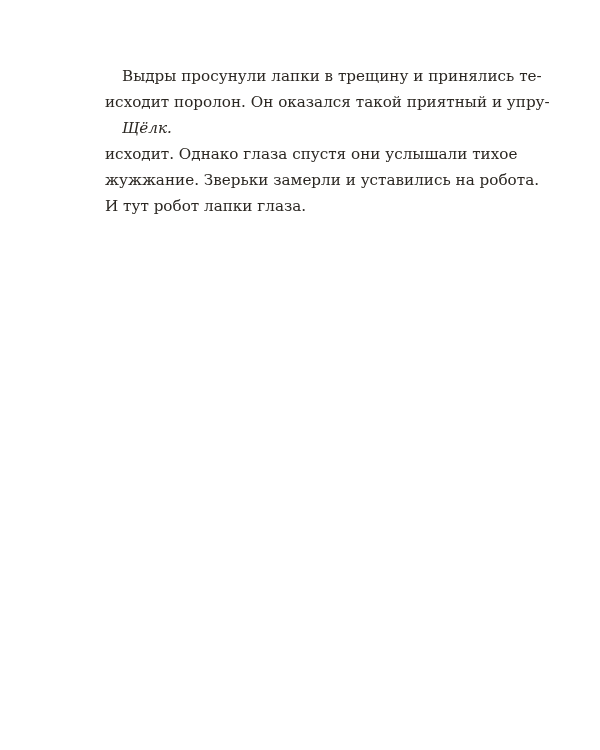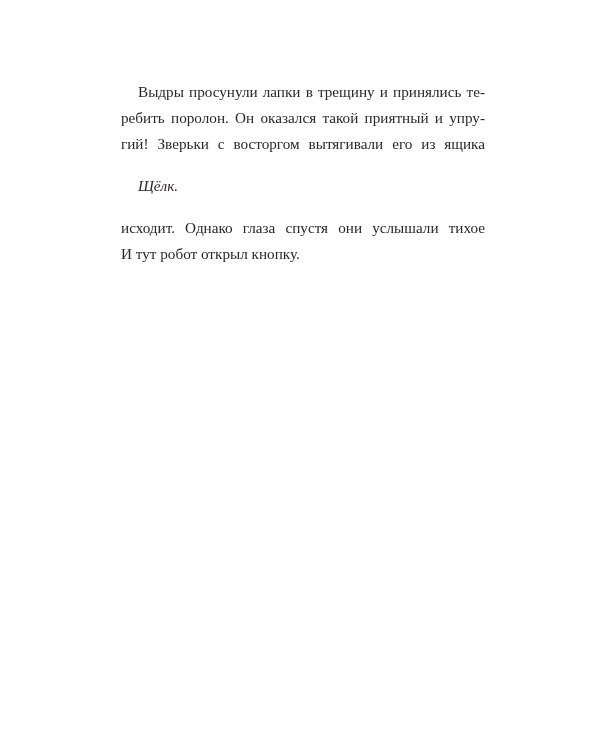--- a/index.html
+++ b/index.html
@@ -10,34 +10,34 @@
   .page-text {
     position: absolute;
     left: 105px; top: 63px; width: 396px;
     font-family: "DejaVu Serif", serif;
     font-size: 15.2px;
     line-height: 26px;
     color: #2b2722;
     text-align: justify;
     hyphens: manual;
   }
-  .para { margin: 16px; text-indent: 17px; font-family: Liberation Serif, serif; }
+  .para { margin: 0; text-indent: 17px; }
   .line { display: block; text-align-last: justify; white-space: nowrap; }
   .line.last { text-align-last: left; }
   .italic { font-style: italic; }
 </style>
 </head>
 <body>
 
 <div class="page-text">
   <p class="para">
     <span class="line" style="text-indent:17px">Выдры просунули лапки в трещину и принялись те-</span>
-    <span class="line" style="text-indent:0">ребить поролон. Он оказался такой приятный и упру-</span>
-    <span class="line" style="text-indent:0">гий! Зверьки с восторгом вытягивали его из ящика</span>
+    <span class="line" style="text-indent:0">исходит поролон. Он оказался такой приятный и упру-</span>
   </p>
   <p class="para italic">
     <span class="line last" style="text-indent:17px">Щёлк.</span>
   </p>
   <p class="para">
     <span class="line" style="text-indent:0">исходит. Однако глаза спустя они услышали тихое</span>
-    <span class="line last" style="text-indent:0">И тут робот открыл кнопку.</span>
+    <span class="line" style="text-indent:0">жужжание. Зверьки замерли и уставились на робота.</span>
+    <span class="line last" style="text-indent:0">И тут робот лапки глаза.</span>
   </p>
 </div>
 
 </body></html>

